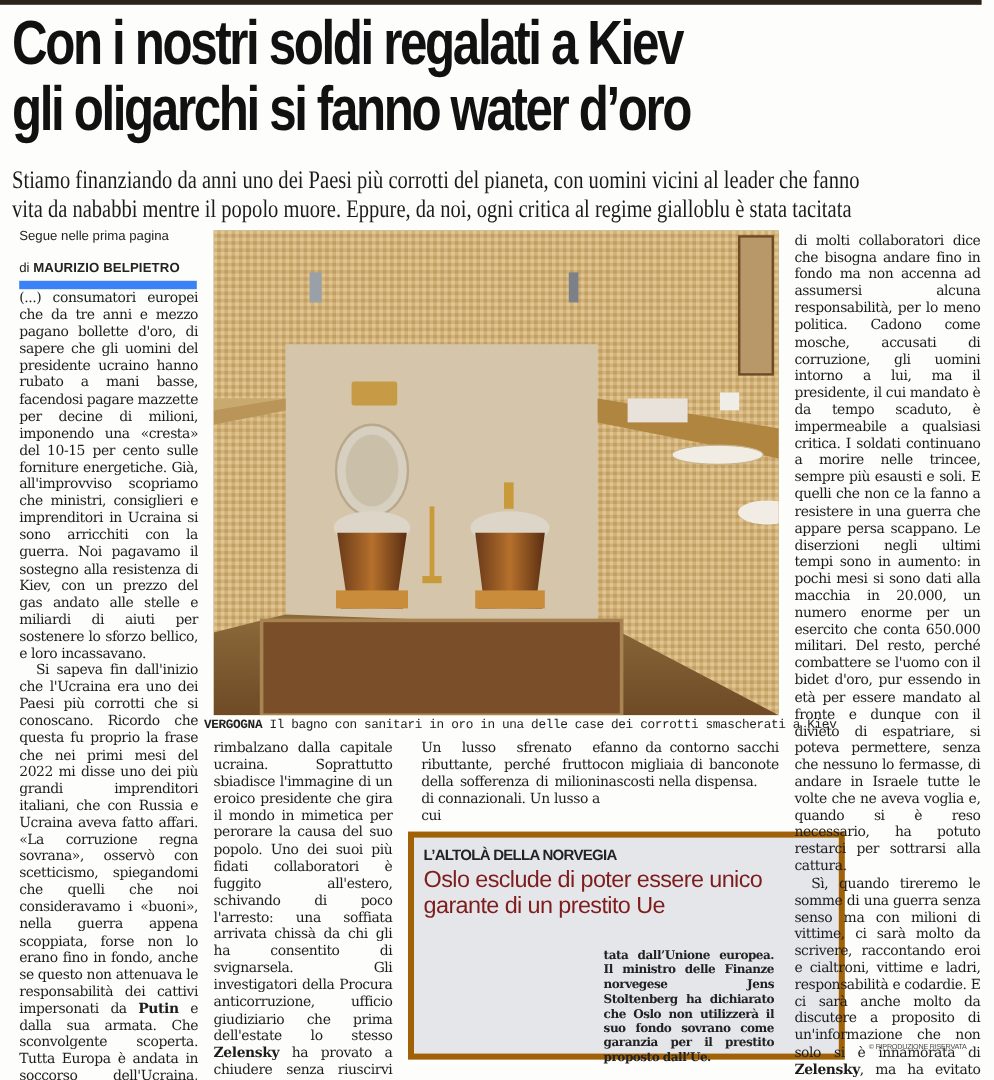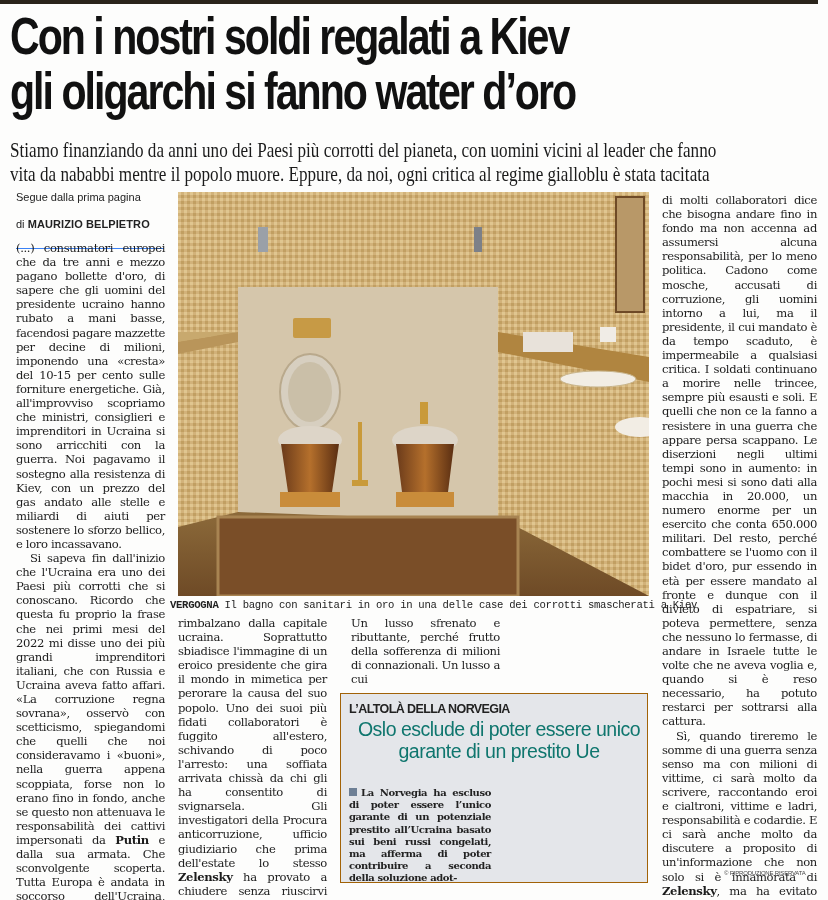--- a/index.html
+++ b/index.html
@@ -12,48 +12,48 @@
   .headline div { height: 55px; }
   .subhead { position: absolute; left: 10px; top: 138px; width: 1000px;
     font-family: "Liberation Serif", serif; font-size: 21px; line-height: 24px; color: #1b1b1b;
     transform: scaleX(0.815); transform-origin: left top; white-space: nowrap; }
   .col { position: absolute; font-family: "DejaVu Serif", serif; font-size: 11.6px; line-height: 14.1px;
     text-align: justify; color: #1c1c1c; letter-spacing: -0.35px; }
   .col p { text-indent: 0; }
   .col p.ind { text-indent: 14px; }
   .col b { font-weight: 700; }
   .seg { position: absolute; left: 16px; top: 191px; font-family: "Liberation Sans", sans-serif; font-size: 11px; color: #222; }
-  .byline { position: absolute; left: 16px; top: 218px; width: 148px; font-family: "Liberation Sans", sans-serif; font-size: 11px; color: #222; border-bottom: 1px solid #3b82f6; padding-bottom: 18px; }
+  .byline { position: absolute; left: 16px; top: 218px; width: 148px; font-family: "Liberation Sans", sans-serif; font-size: 11px; color: #222; border-bottom: 7px solid #3b82f6; padding-bottom: 4px; }
   .byline b { font-weight: 700; letter-spacing: 0.1px; }
   .photo { position: absolute; left: 178px; top: 192px; width: 471px; height: 404px; overflow: hidden; background: #b89a5e; }
   .caption { position: absolute; left: 170px; top: 599px; width: 480px; font-family: Liberation Mono, monospace; font-size: 10.6px; color: #222; white-space: nowrap; letter-spacing: -0.3px; }
   .caption b { font-weight: 700; }
-  .box { position: absolute; left: 340px; top: 693px; width: 308px; height: 190px; background: #e4e6ea; border: 1px solid #a16207; }
+  .box { position: absolute; left: 340px; top: 693px; width: 364px; height: 190px; background: #e4e6ea; border: 5px solid #a16207; }
   .box .kicker { position: absolute; left: 8px; top: 8px; font-family: "Liberation Sans", sans-serif; font-weight: 700; font-size: 12.5px; color: #222; letter-spacing: -0.6px; }
-  .box .btitle { position: absolute; left: 8px; top: 24px; width: 300px; font-family: "Liberation Sans", sans-serif; font-size: 19.5px; line-height: 22px; color: #0f766e; letter-spacing: -0.5px; text-align: center; }
+  .box .btitle { position: absolute; left: 8px; top: 24px; width: 300px; font-family: "Liberation Sans", sans-serif; font-size: 19.5px; line-height: 22px; color: #7f1d1d; letter-spacing: -0.5px; }
   .box .bcol { position: absolute; top: 93px; width: 142px; font-family: "DejaVu Serif", serif; font-weight: 700; font-size: 10px; line-height: 12.2px; text-align: justify; color: #222; letter-spacing: -0.4px; }
   .sq { display: inline-block; width: 8px; height: 8px; background: #6d7f95; margin-right: 4px; vertical-align: 0px; }
   .copyright { position: absolute; left: 724px; top: 870px; font-family: "Liberation Sans", sans-serif; font-size: 6px; color: #444; letter-spacing: -0.2px; }
 </style>
 </head>
 <body>
 
 <div class="topbar"></div>
 
 <h1 class="headline">
   <div>Con i nostri soldi regalati a Kiev</div>
   <div>gli oligarchi si fanno water d’oro</div>
 </h1>
 
 <div class="subhead">
   <div>Stiamo finanziando da anni uno dei Paesi più corrotti del pianeta, con uomini vicini al leader che fanno</div>
   <div>vita da nababbi mentre il popolo muore. Eppure, da noi, ogni critica al regime gialloblu è stata tacitata</div>
 </div>
 
-<div class="seg">Segue dalla prima pagina</div>
+<div class="seg">Segue nelle prima pagina</div>
 <div class="byline">
   <span>di</span>
   <b>MAURIZIO BELPIETRO</b>
 </div>
 
 <div class="col" style="left:16px; top:241px; width:149px;">
   <p>(...) consumatori europei che da tre anni e mezzo pagano bollette d'oro, di sapere che gli uomini del presidente ucraino hanno rubato a mani basse, facendosi pagare mazzette per decine di milioni, imponendo una «cresta» del 10-15 per cento sulle forniture energetiche. Già, all'improvviso scopriamo che ministri, consiglieri e imprenditori in Ucraina si sono arricchiti con la guerra. Noi pagavamo il sostegno alla resistenza di Kiev, con un prezzo del gas andato alle stelle e miliardi di aiuti per sostenere lo sforzo bellico, e loro incassavano.</p>
   <p class="ind"><span>Si sapeva fin dall'inizio che l'Ucraina era uno dei Paesi più corrotti che si conoscano. Ricordo che questa fu proprio la frase che nei primi mesi del 2022 mi disse uno dei più grandi imprenditori italiani, che con Russia e Ucraina aveva fatto affari. «La corruzione regna sovrana», osservò con scetticismo, spiegandomi che quelli che noi consideravamo i «buoni», nella guerra appena scoppiata, forse non lo erano fino in fondo, anche se questo non attenuava le responsabilità dei cattivi impersonati da</span> <b>Putin</b> <span>e dalla sua armata. Che sconvolgente scoperta. Tutta Europa è andata in soccorso dell'Ucraina, scossa dalle immagini dei violenti bombardamenti e dagli eccidi perpetrati da Mosca, pagando l'aiuto a caro prezzo, ma a Kiev c'è chi ha speculato sulla sofferenza dei suoi stessi cittadini, dimostrando cinismo e spietatezza. Stupiscono le notizie che</span></p>
 </div>
 
@@ -114,26 +114,27 @@
 
 <div class="col" style="left:178px; top:616px; width:149px;">
   <p><span>rimbalzano dalla capitale ucraina. Soprattutto sbiadisce l'immagine di un eroico presidente che gira il mondo in mimetica per perorare la causa del suo popolo. Uno dei suoi più fidati collaboratori è fuggito all'estero, schivando di poco l'arresto: una soffiata arrivata chissà da chi gli ha consentito di svignarsela. Gli investigatori della Procura anticorruzione, ufficio giudiziario che prima dell'estate lo stesso</span> <b>Zelensky</b> <span>ha provato a chiudere senza riuscirvi per le proteste della popolazione, a casa del fuggiasco hanno trovato water d'oro, bidet d'oro, rubinetti d'oro.</span></p>
 </div>
 
 <div class="col" style="left:351px; top:616px; width:149px;">
   <p>Un lusso sfrenato e ributtante, perché frutto della sofferenza di milioni di connazionali. Un lusso a cui</p>
 </div>
 
 <div class="col" style="left:500px; top:616px; width:149px;">
+  <p>fanno da contorno sacchi con migliaia di banconote nascosti nella dispensa.</p>
 </div>
 
 <div class="box">
   <div class="kicker">L’ALTOLÀ DELLA NORVEGIA</div>
   <div class="btitle">Oslo esclude di poter essere unico garante di un prestito Ue</div>
-  <div class="bcol" style="left:8px;"><span class="sq"></span><span>La Norvegia ha escluso di poter essere l’unico garante di un potenziale prestito all’Ucraina basato sui beni russi congelati, ma afferma di poter contribuire a seconda della soluzione adot-</span></div>
+  <div class="bcol" style="left:158px;">tata dall’Unione europea. Il ministro delle Finanze norvegese Jens Stoltenberg ha dichiarato che Oslo non utilizzerà il suo fondo sovrano come garanzia per il prestito proposto dall’Ue.</div>
 </div>
 
 <div class="col" style="left:662px; top:193px; width:155px;">
   <p>di molti collaboratori dice che bisogna andare fino in fondo ma non accenna ad assumersi alcuna responsabilità, per lo meno politica. Cadono come mosche, accusati di corruzione, gli uomini intorno a lui, ma il presidente, il cui mandato è da tempo scaduto, è impermeabile a qualsiasi critica. I soldati continuano a morire nelle trincee, sempre più esausti e soli. E quelli che non ce la fanno a resistere in una guerra che appare persa scappano. Le diserzioni negli ultimi tempi sono in aumento: in pochi mesi si sono dati alla macchia in 20.000, un numero enorme per un esercito che conta 650.000 militari. Del resto, perché combattere se l'uomo con il bidet d'oro, pur essendo in età per essere mandato al fronte e dunque con il divieto di espatriare, si poteva permettere, senza che nessuno lo fermasse, di andare in Israele tutte le volte che ne aveva voglia e, quando si è reso necessario, ha potuto restarci per sottrarsi alla cattura.</p>
   <p class="ind"><span>Sì, quando tireremo le somme di una guerra senza senso ma con milioni di vittime, ci sarà molto da scrivere, raccontando eroi e cialtroni, vittime e ladri, responsabilità e codardie. E ci sarà anche molto da discutere a proposito di un'informazione che non solo si è innamorata di</span> <b>Zelensky</b><span>, ma ha evitato troppo a lungo di svelare gli errori di un presidente per non intaccarne l'immagine. Omettendo di raccontare ciò che era sotto gli occhi di tutti, ma di cui per conformismo tutti o quasi i giornali non hanno voluto scrivere.</span></p>
 </div>
 
 <div class="copyright">© RIPRODUZIONE RISERVATA</div>
 
 </body></html>

